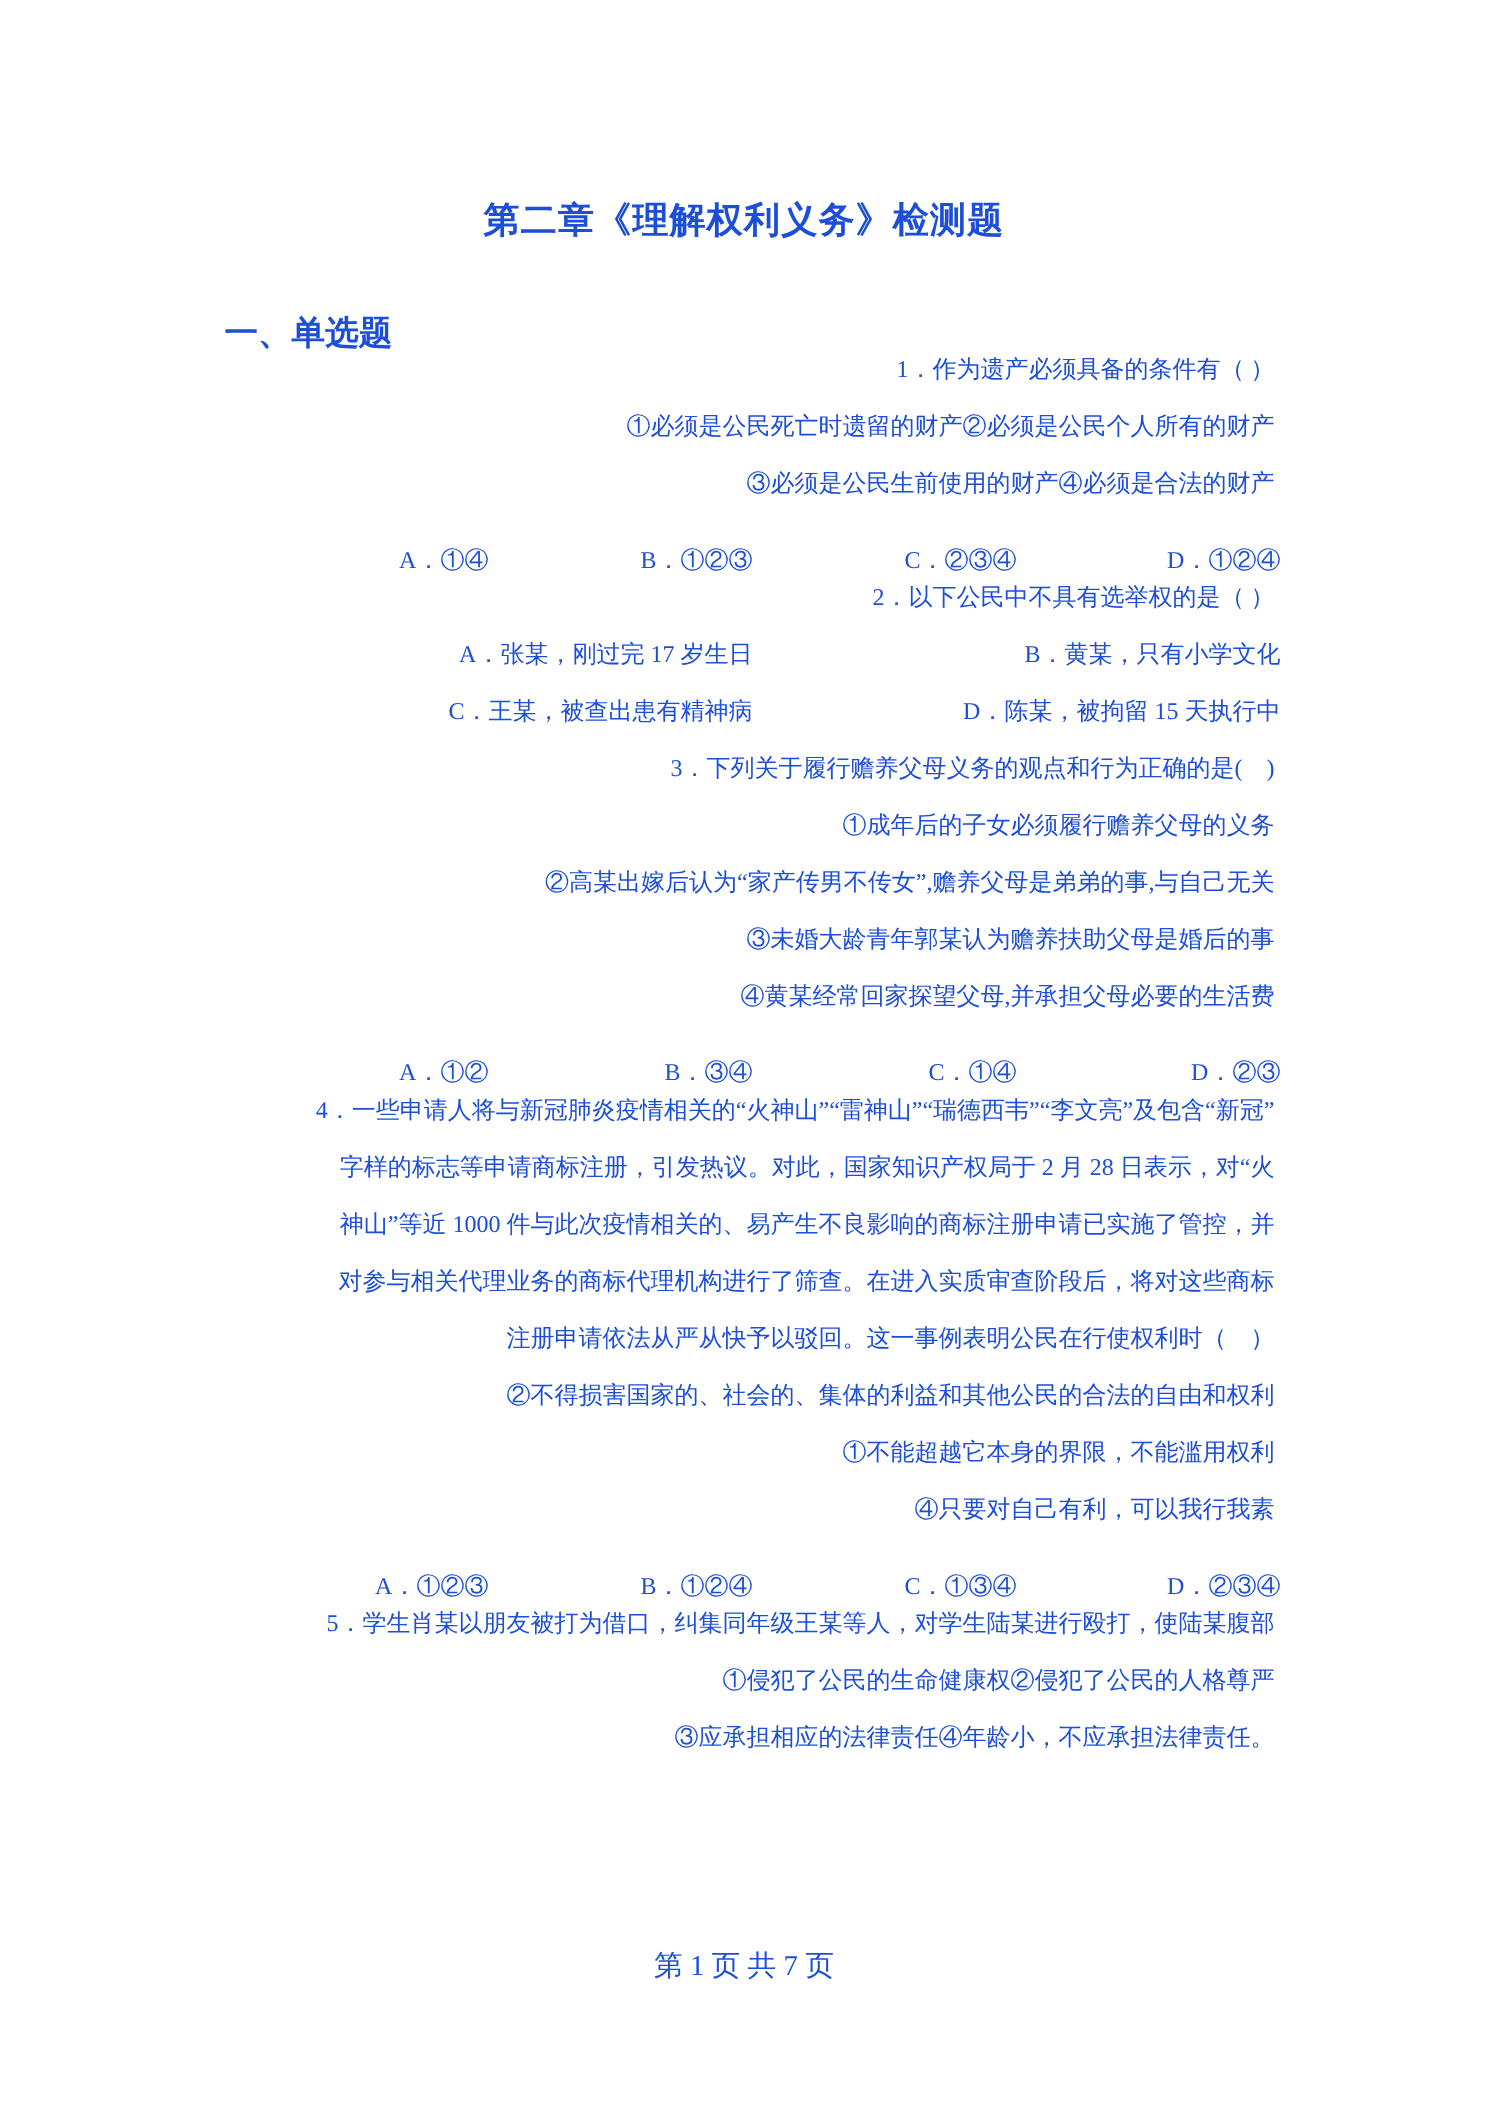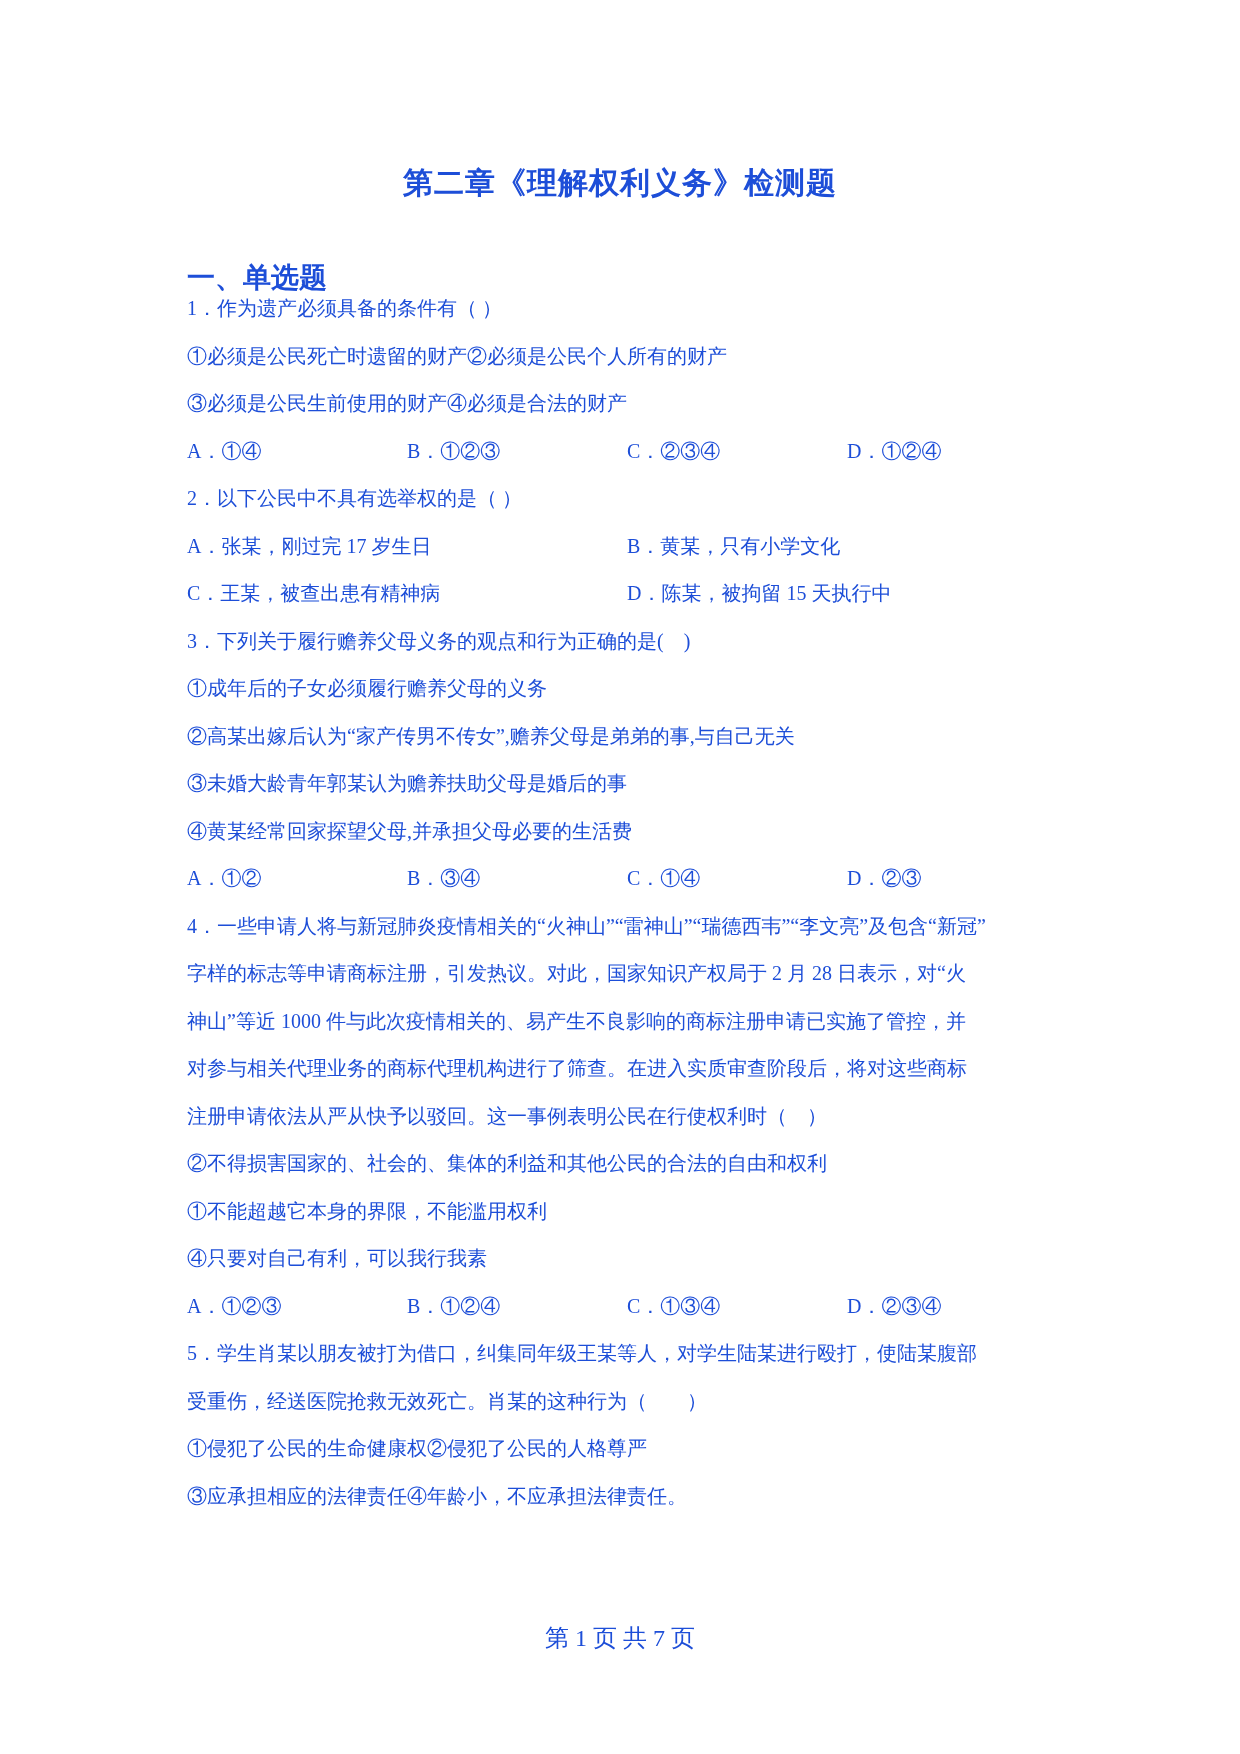--- a/index.html
+++ b/index.html
@@ -35,31 +35,33 @@
     font-size: 28px;
     font-weight: bold;
     white-space: nowrap;
   }
   .content {
     position: absolute;
     top: 295px;
     left: 187px;
     width: 875px;
     font-size: 20px;
+    text-align: right;
   }
   .line {
     height: 47.5px;
     line-height: 27px;
     white-space: nowrap;
     overflow: visible;
   }
   .cell4 {
     display: inline-block;
     width: 220px;
     vertical-align: top;
+    margin-top: 16px;
   }
   .cell2 {
     display: inline-block;
     width: 440px;
     vertical-align: top;
   }
   .footer {
     position: absolute;
     top: 1622px;
     left: 0;
@@ -92,18 +94,17 @@
       <div class="line">4．一些申请人将与新冠肺炎疫情相关的“火神山”“雷神山”“瑞德西韦”“李文亮”及包含“新冠”</div>
       <div class="line">字样的标志等申请商标注册，引发热议。对此，国家知识产权局于 2 月 28 日表示，对“火</div>
       <div class="line">神山”等近 1000 件与此次疫情相关的、易产生不良影响的商标注册申请已实施了管控，并</div>
       <div class="line">对参与相关代理业务的商标代理机构进行了筛查。在进入实质审查阶段后，将对这些商标</div>
       <div class="line">注册申请依法从严从快予以驳回。这一事例表明公民在行使权利时（　）</div>
       <div class="line">②不得损害国家的、社会的、集体的利益和其他公民的合法的自由和权利</div>
       <div class="line">①不能超越它本身的界限，不能滥用权利</div>
       <div class="line">④只要对自己有利，可以我行我素</div>
       <div class="line"><span class="cell4">A．①②③</span><span class="cell4">B．①②④</span><span class="cell4">C．①③④</span><span class="cell4">D．②③④</span></div>
       <div class="line">5．学生肖某以朋友被打为借口，纠集同年级王某等人，对学生陆某进行殴打，使陆某腹部</div>
-      <div class="line">受重伤，经送医院抢救无效死亡。肖某的这种行为（　　）</div>
       <div class="line">①侵犯了公民的生命健康权②侵犯了公民的人格尊严</div>
       <div class="line">③应承担相应的法律责任④年龄小，不应承担法律责任。</div>
     </div>
   <div class="footer">第 1 页 共 7 页</div>
 </div>
 
 </body></html>

